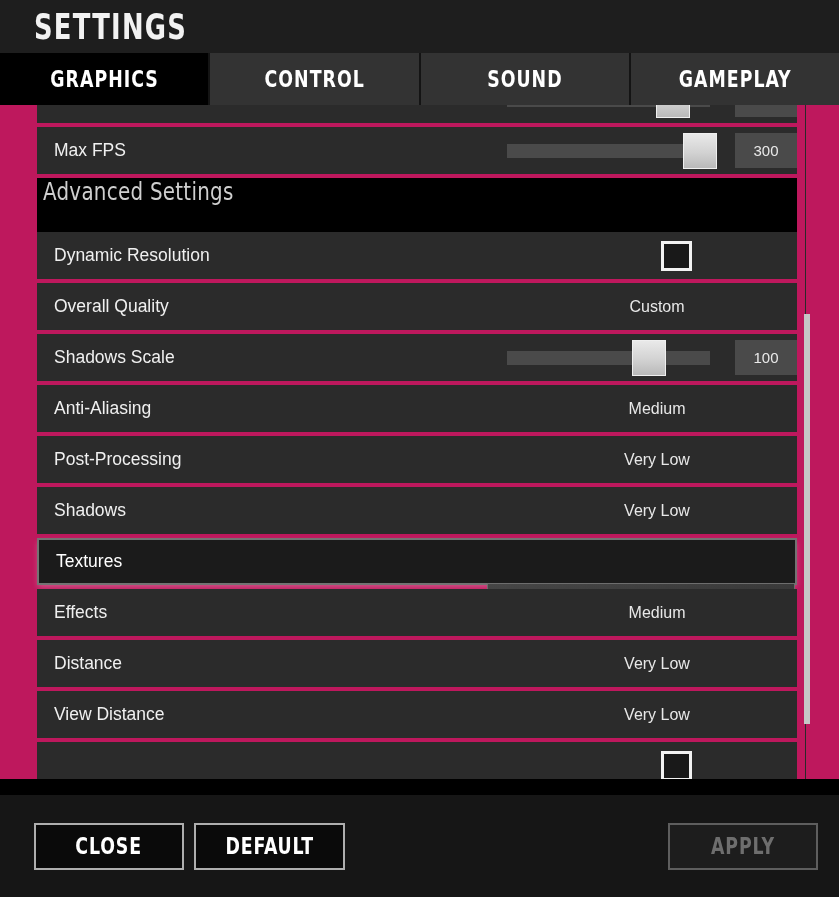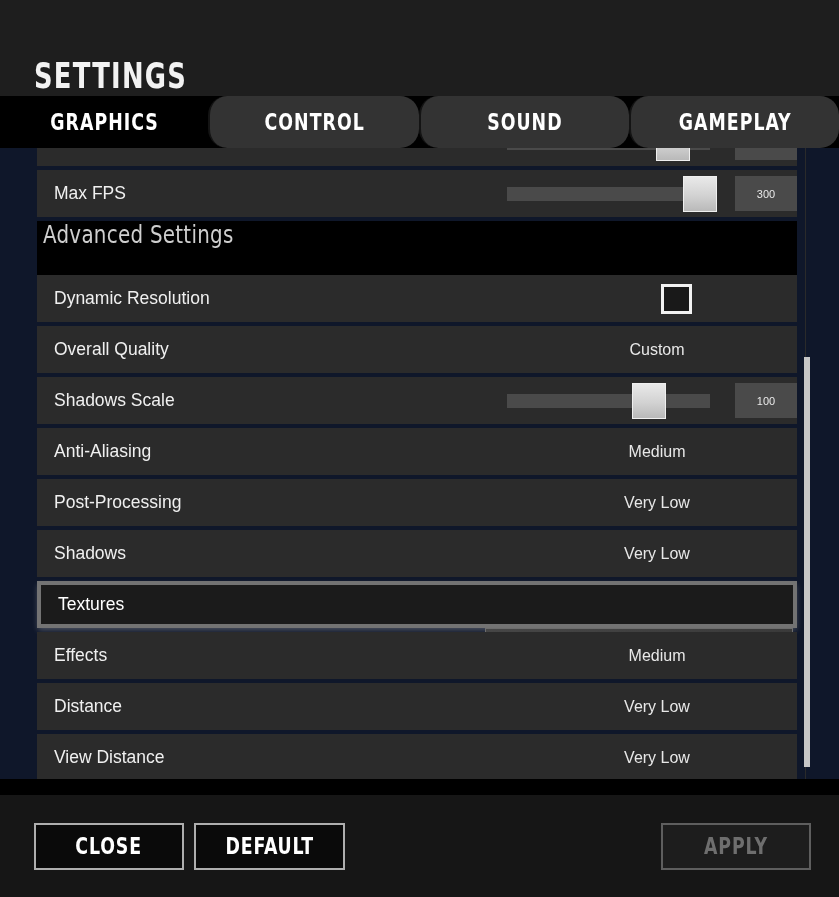--- a/index.html
+++ b/index.html
@@ -11,23 +11,23 @@
   }
   .screen {
     position:relative;
     width:839px; height:897px;
     background:#000;
     display:flex; flex-direction:column;
   }
 
   
   .header {
-    height:96px;
+    height:53px;
     background:#1e1e1e;
-    display:flex; align-items:flex-end;
+    display:flex; align-items:center;
     flex:0 0 auto;
   }
   .title {
     margin-left:34px;
     font-family:"DejaVu Sans Condensed","Liberation Sans Narrow","Liberation Sans", sans-serif;
     font-size:35px;
     font-weight:bold;
     letter-spacing:1.5px;
     color:#f2f2f2;
     transform:scaleX(.82);
@@ -45,37 +45,36 @@
     flex:1 1 0;
     display:flex; align-items:center; justify-content:center;
     font-family:"DejaVu Sans Condensed","Liberation Sans Narrow","Liberation Sans", sans-serif;
     font-size:23px;
     font-weight:bold;
     letter-spacing:1.2px;
     color:#ffffff;
     background:#333333;
     border-left:2px solid #141414;
     cursor:pointer;
-    border-radius:19px;
   }
   .tab:first-child { border-left:none; }
   .tab > span {
     display:inline-block;
     transform:scaleX(.84);
   }
   .tab.active {
     background:#000000;
     color:#ffffff;
   }
 
   
   .listwrap {
     position:relative;
     flex:1 1 auto;
-    background:#0f172a;
+    background:#be185d;
     overflow:hidden;
     padding-left:16px;
   }
   .list {
     position:absolute;
     left:37px; top:0; width:760px;
   }
 
   .row {
     position:relative;
@@ -136,36 +135,36 @@
     background:linear-gradient(180deg,#e9e9e9 0%,#d2d2d2 55%,#b9b9b9 100%);
     border:1px solid #efefef;
     transform:translateX(-17px);
   }
   .valbox {
     position:absolute;
     right:0; top:6px;
     width:62px; height:35px;
     background:#4a4a4a;
     display:flex; align-items:center; justify-content:center;
-    font-size:11px; color:#e9e9e9;
+    font-size:15px; color:#e9e9e9;
   }
 
   
   .checkbox {
     position:absolute;
     left:624px; top:9px;
     width:31px; height:30px;
     background:#191919;
     border:3px solid #f2f2f2;
   }
 
   
   .row.hl {
     background:#1b1b1b;
-    border:4px solid #737373;
+    border:2px solid #737373;
     height:47px;
     box-shadow:0 3px 6px -1px rgba(255,255,255,.28);
   }
   .row.hl .label { color:#ffffff; }
   .row.hl .valbox-wide {
     position:absolute;
     right:0; top:-1px;
     width:308px; height:47px;
     background:linear-gradient(175deg,#474747 0%,#3a3a3a 40%,#313131 100%);
     border:1px solid #6d6d6d;
@@ -208,21 +207,21 @@
     font-size:23px;
     font-weight:bold;
     letter-spacing:1px;
     color:#ffffff;
     cursor:pointer;
   }
   .btn > span { display:inline-block; transform:scaleX(.84); }
   #btn-close   { position:absolute; left:34px;  width:150px; }
   #btn-default { position:absolute; left:194px; width:151px; }
   #btn-apply {
-    position:absolute; right:28px; width:150px;
+    position:absolute; right:21px; width:150px;
     background:#1d1d1d;
     border:2px solid #5e5e5e;
     color:#6e6e6e;
   }
 </style>
 </head>
 <body>
 
 <div class="screen">
 

